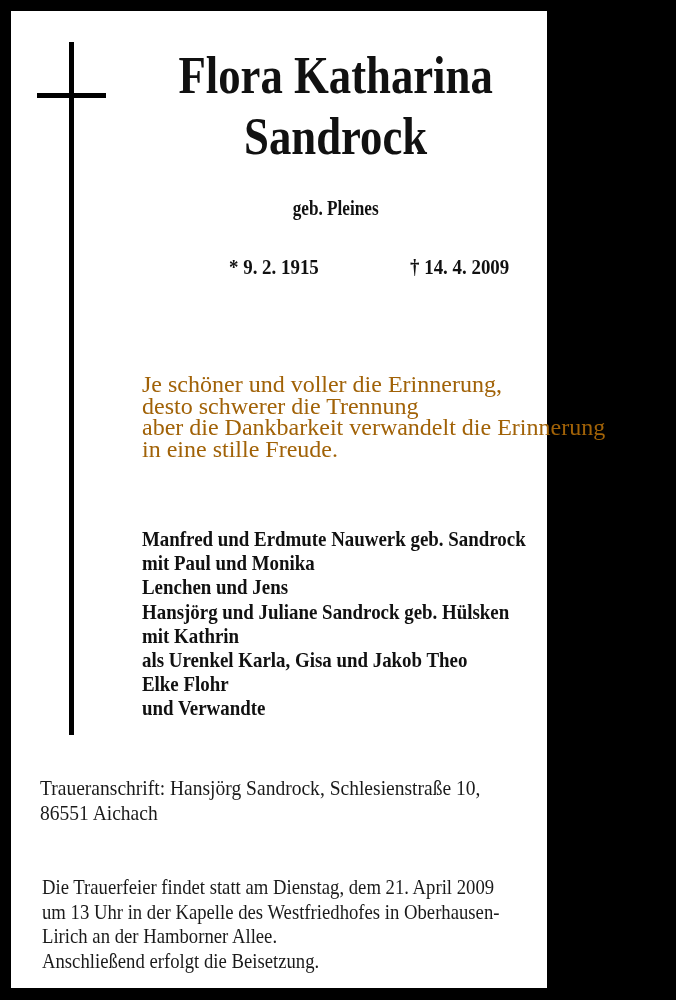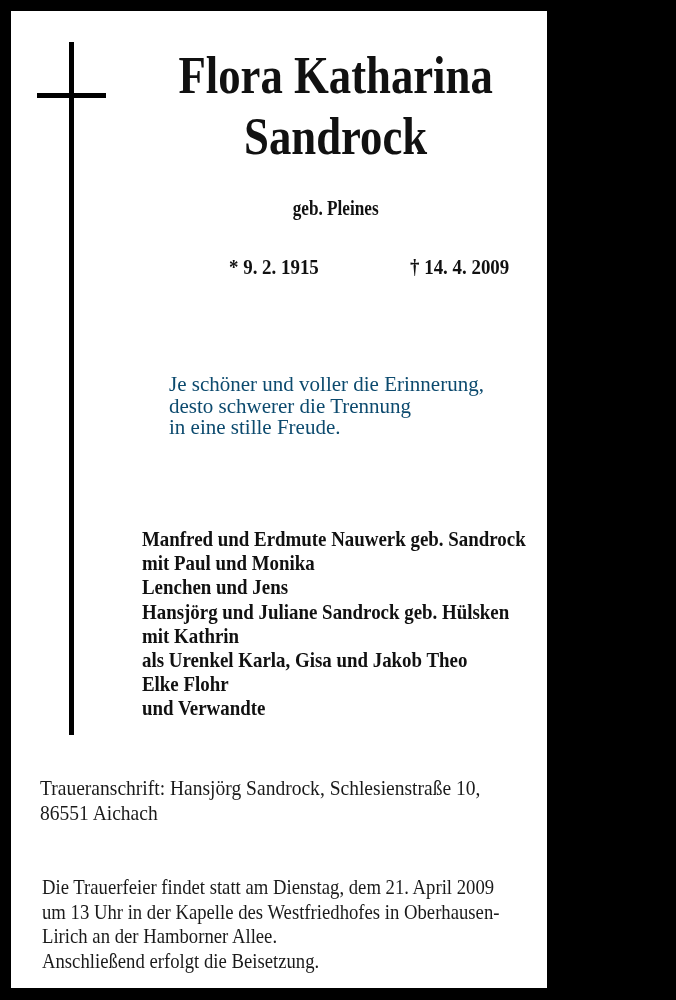--- a/index.html
+++ b/index.html
@@ -21,22 +21,22 @@
     .birthname {
       font-family: "Liberation Serif", serif; font-weight: bold; font-size: 20px;
       left: 0; width: 755px; text-align: center; top: 186px;
       transform: scaleX(0.86); transform-origin: 0 0;
     }
     .dates {
       font-family: "Liberation Serif", serif; font-weight: bold; font-size: 21px;
       top: 244px; transform: scaleX(0.9); transform-origin: 0 0;
     }
     .poem {
-      font-family: "Liberation Serif", serif; font-size: 21px; line-height: 21.5px;
-      left: 131px; top: 363px; color: #0c4a6e; margin-left: 27px;
+      font-family: "Liberation Serif", serif; font-size: 24px; line-height: 21.5px;
+      left: 131px; top: 363px; color: #a16207;
     }
     .poem div { white-space: nowrap; }
     .family {
       font-family: "Liberation Serif", serif; font-weight: bold; font-size: 21px; line-height: 24.2px;
       left: 131px; top: 516px; transform: scaleX(0.9); transform-origin: 0 0;
     }
     .family div { white-space: nowrap; }
     .address {
       font-family: "Liberation Serif", serif; font-size: 21px; line-height: 24.5px;
       left: 29px; top: 765px; color: #1a1a1a; transform: scaleX(0.93); transform-origin: 0 0;
@@ -62,20 +62,21 @@
   </div>
 
   <div class="abs birthname">geb. Pleines</div>
 
   <div class="abs dates" style="left:218px;">* 9. 2. 1915</div>
   <div class="abs dates" style="left:399px;">† 14. 4. 2009</div>
 
   <div class="abs poem">
     <div>Je schöner und voller die Erinnerung,</div>
     <div>desto schwerer die Trennung</div>
+    <div>aber die Dankbarkeit verwandelt die Erinnerung</div>
     <div>in eine stille Freude.</div>
   </div>
 
   <div class="abs family">
     <div>Manfred und Erdmute Nauwerk geb. Sandrock</div>
     <div>mit Paul und Monika</div>
     <div>Lenchen und Jens</div>
     <div>Hansjörg und Juliane Sandrock geb. Hülsken</div>
     <div>mit Kathrin</div>
     <div>als Urenkel Karla, Gisa und Jakob Theo</div>

